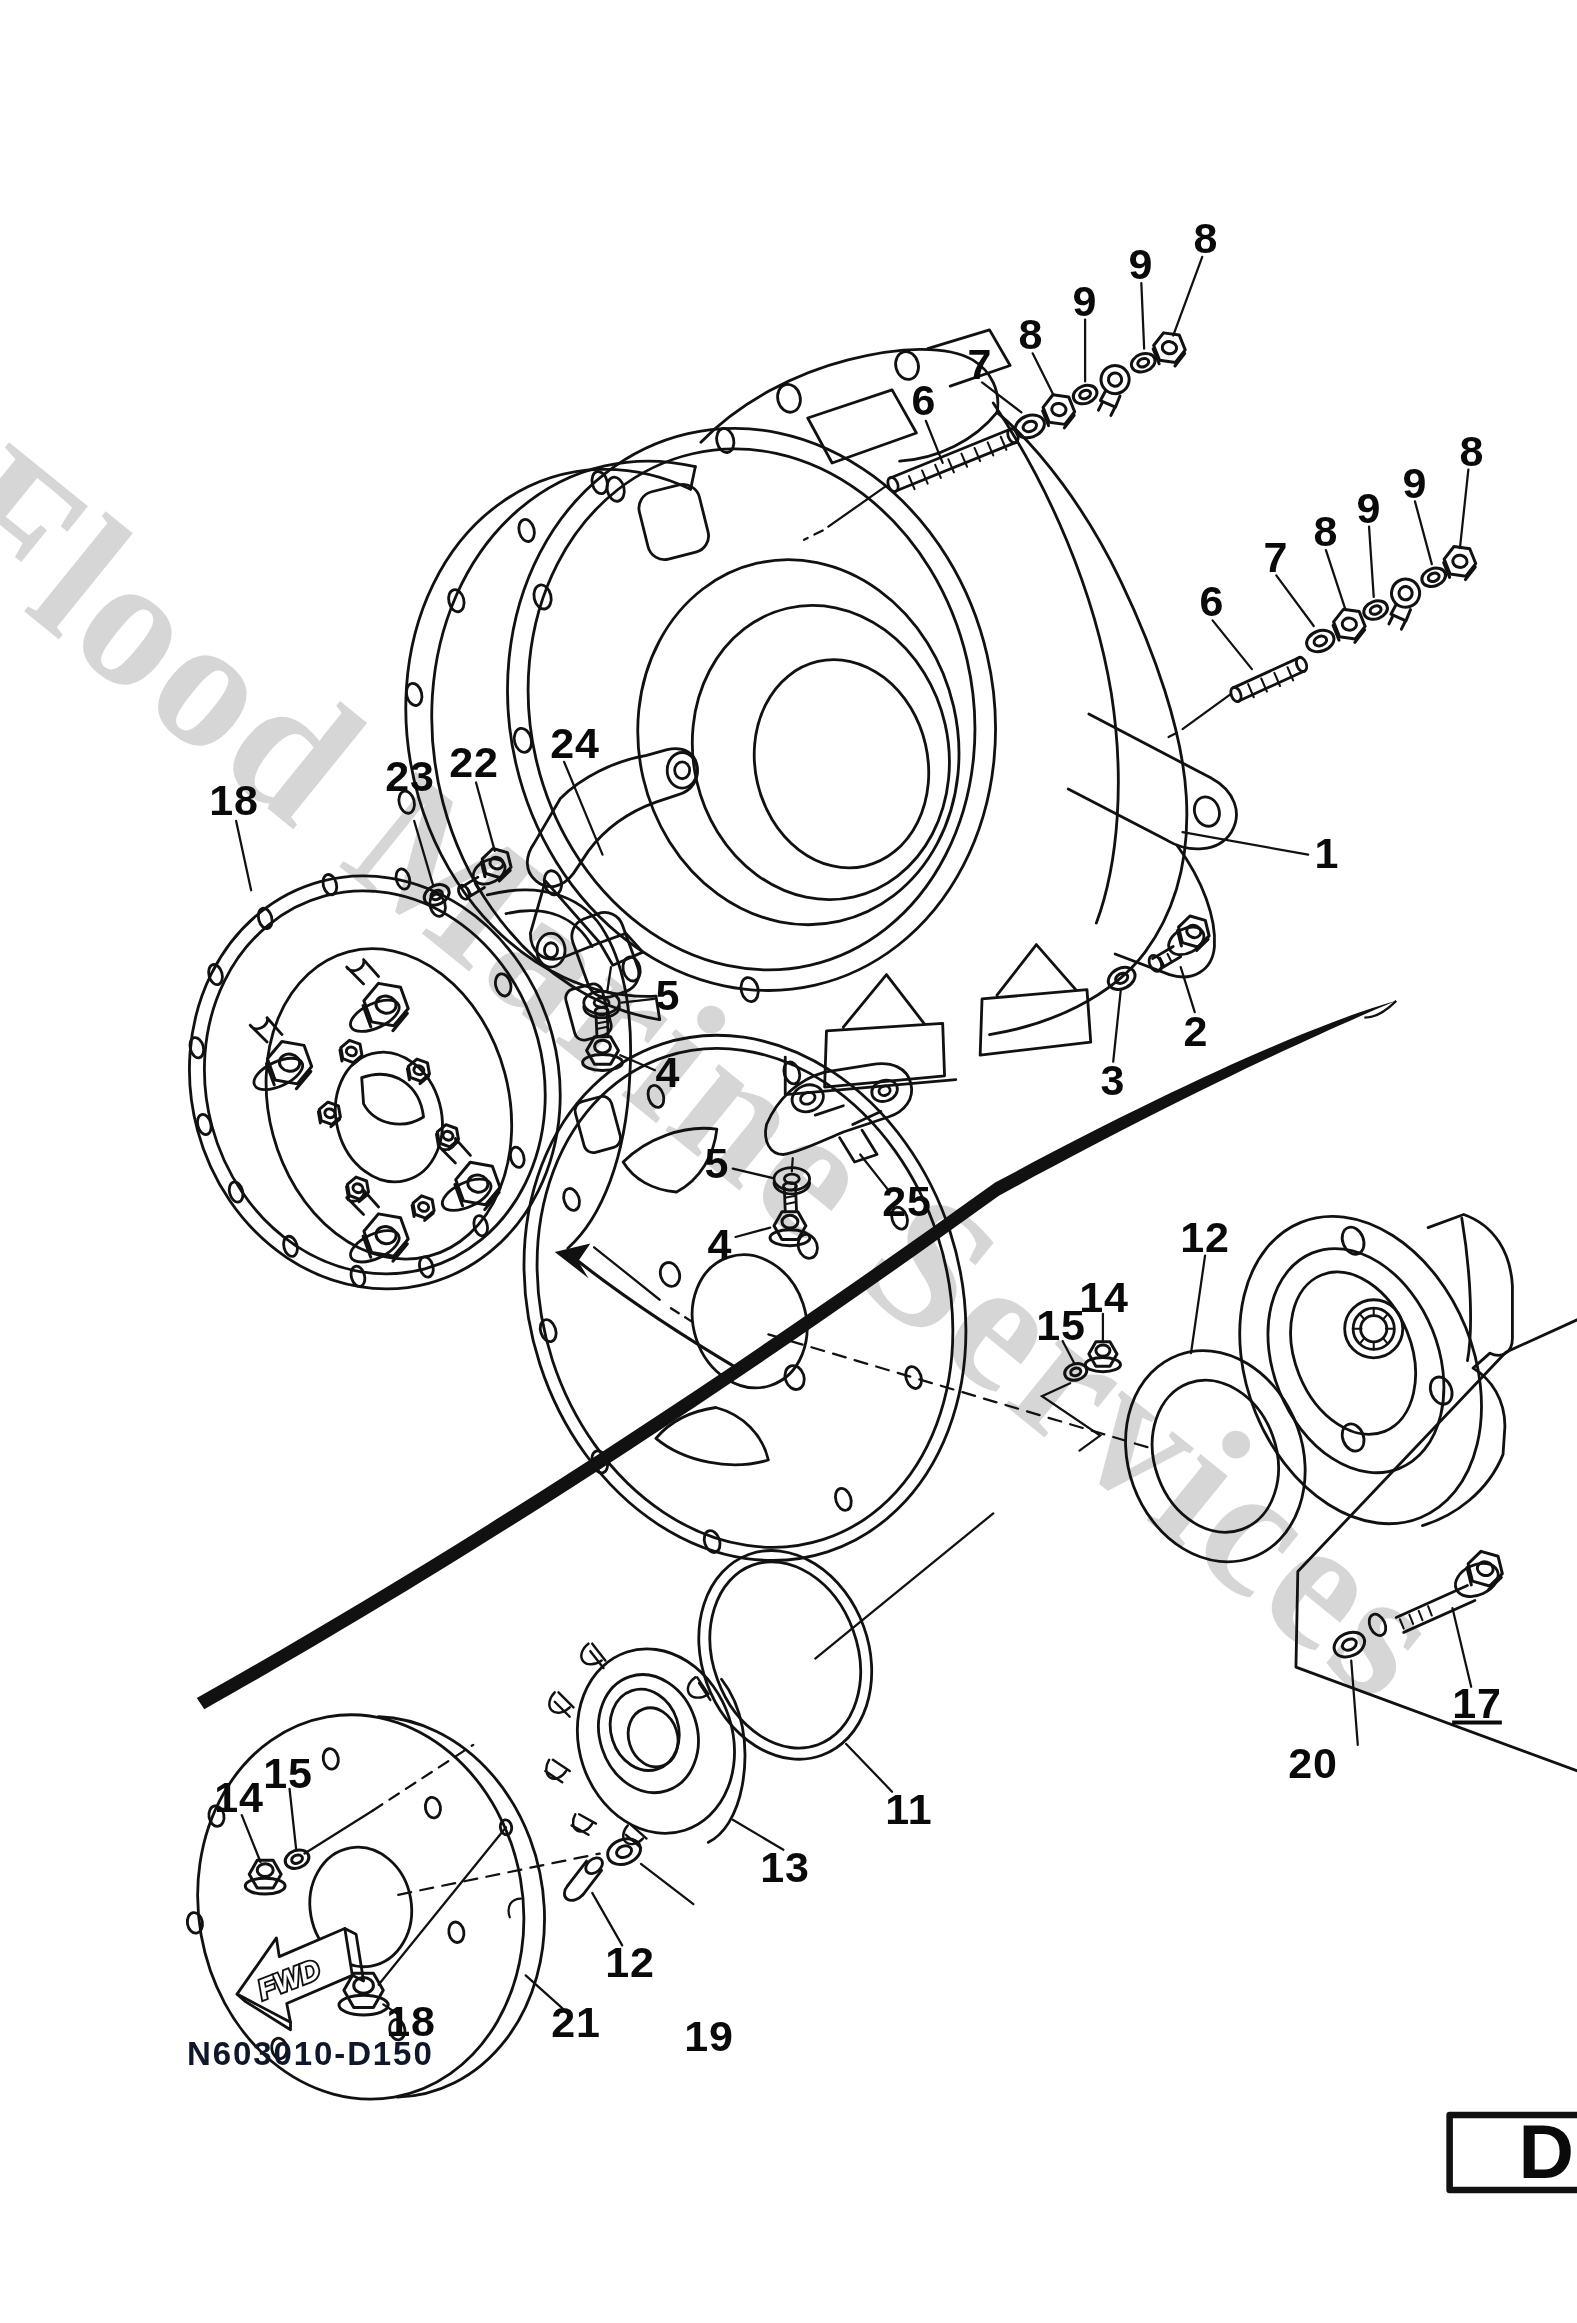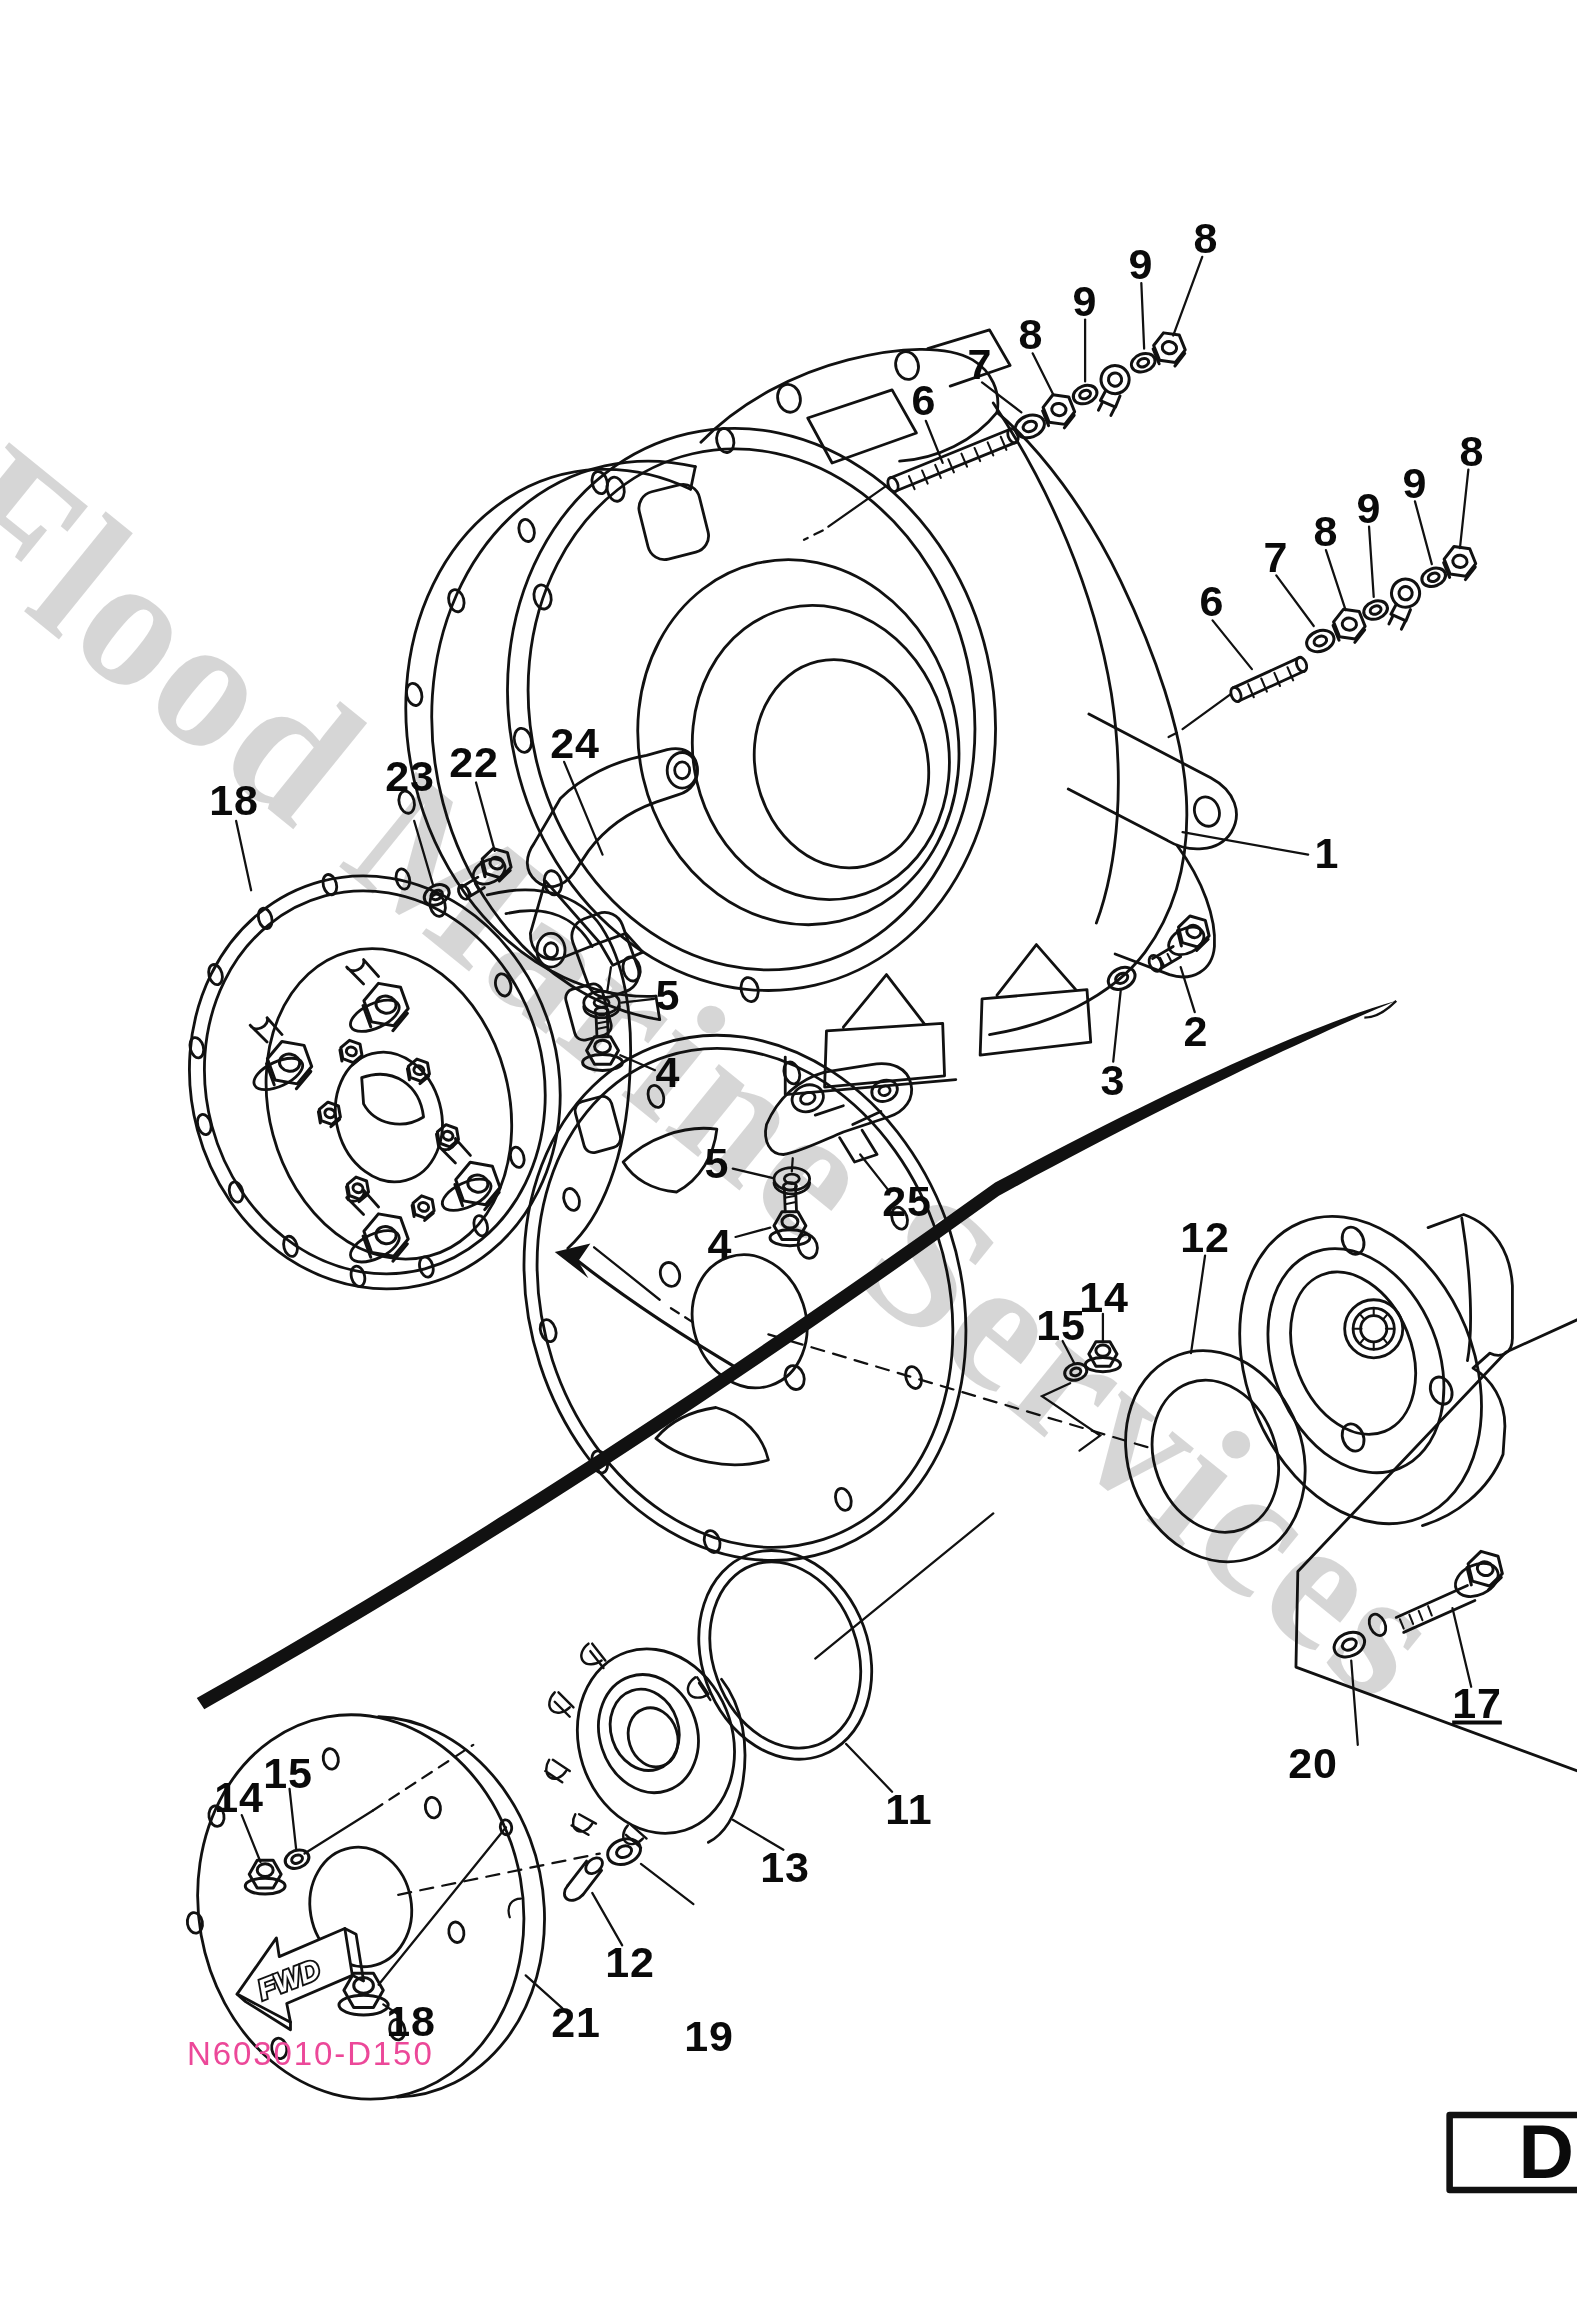--- a/index.html
+++ b/index.html
@@ -4,22 +4,22 @@
 <style>
   html,body{margin:0;padding:0;background:#ffffff;}
   #page{position:relative;width:1578px;height:2324px;background:#fff;overflow:hidden;
         font-family:"Liberation Sans",sans-serif;}
   #watermark{position:absolute;left:37px;top:403px;transform:rotate(39deg);transform-origin:0 0;
         font-family:"Liberation Serif",serif;font-weight:bold;font-size:186px;letter-spacing:3.7px;
         color:rgba(0,0,0,0.16);white-space:nowrap;pointer-events:none;}
   #art{position:absolute;left:0;top:0;}
   .callout{position:absolute;transform:translate(-50%,-50%);font-weight:bold;font-size:43px;
         color:#0a0a0a;line-height:1;letter-spacing:0.9px;}
-  #drawing-number{position:absolute;left:187px;top:2035px;font-weight:normal;font-size:33px;
-        color:#ec4899;letter-spacing:1.9px;}
+  #drawing-number{position:absolute;left:187px;top:2035px;font-weight:bold;font-size:33px;
+        color:#0f172a;letter-spacing:1.9px;}
 </style>
 </head>
 <body>
 
 <div id="page">
 
   <div id="watermark">Flood Marine Services</div>
 
   <svg id="art" width="1578" height="2324" viewBox="0 0 1684 2480">
     <defs>

